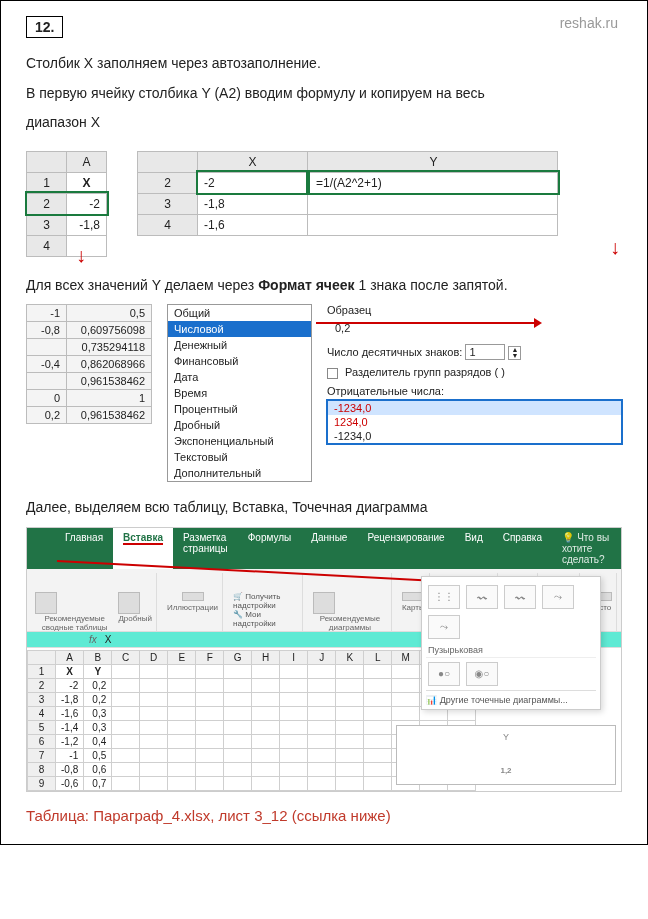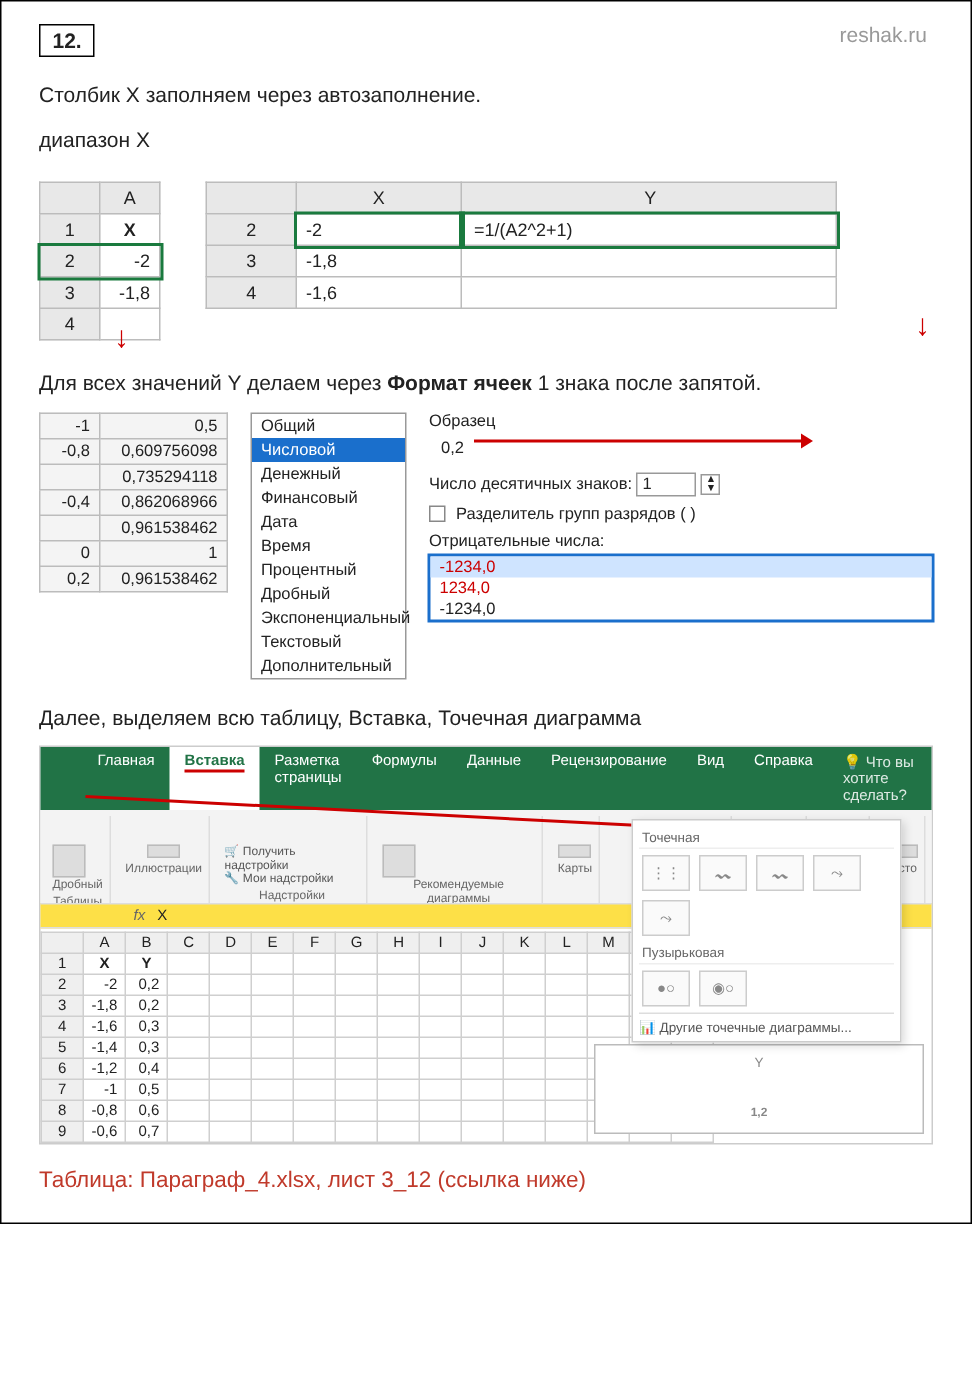--- a/index.html
+++ b/index.html
@@ -98,21 +98,21 @@
       padding: 2px 6px;
       text-align: right;
       min-width: 40px;
       background: #f4f4f4;
     }
     .data-table2 td:nth-child(2) { min-width: 85px; }
 
     .format-list {
       border: 1px solid #999;
       font-size: 11px;
-      width: 104px;
+      width: 145px;
     }
     .format-list div { padding: 2px 6px; }
     .format-list .sel {
       background: #1a6fcc;
       color: #fff;
     }
     .format-box {
       font-size: 11px;
       flex: 1;
     }
@@ -214,21 +214,21 @@
       padding: 4px;
       width: 180px;
       z-index: 5;
     }
     .chart-dropdown .hdr { color: #666; padding: 2px; border-bottom: 1px solid #eee; }
     .chart-icons { display: flex; gap: 6px; padding: 4px 2px; flex-wrap: wrap; }
     .chart-icon-box { width: 32px; height: 24px; border: 1px solid #ccc; background: #fafafa; display:flex; align-items:center; justify-content:center; font-size:10px; color:#888;}
 
     .fx-bar {
       display: flex;
-      background: #fde047;
+      background: #5eead4;
       border-top: 1px solid #ddd;
       border-bottom: 1px solid #ddd;
       font-size: 10px;
       align-items: center;
       padding: 2px 4px;
       gap: 8px;
     }
     .fx-bar .cell-ref { width: 50px; }
 
     .sheet-bottom {
@@ -288,20 +288,21 @@
   </style>
 </head>
 <body>
 
 <div class="page">
   <div class="watermark">reshak.ru</div>
 
   <div class="number-box">12.</div>
 
   <div class="text-line">Столбик X заполняем через автозаполнение.</div>
+  <div class="text-line">В первую ячейку столбика Y (А2) вводим формулу и копируем на весь</div>
   <div class="text-line">диапазон X</div>
 
   <div class="excel-row1">
     <div style="position:relative;">
       <table class="mini-sheet">
         <tbody>
             <tr>
               <td class="rowhead"></td>
               <td class="colhead">A</td>
             </tr>
@@ -443,20 +444,25 @@
       <div>Формулы</div>
       <div>Данные</div>
       <div>Рецензирование</div>
       <div>Вид</div>
       <div>Справка</div>
       <div style="opacity:0.85">💡 <span>Что вы хотите сделать?</span></div>
     </div>
     <div class="ribbon-body">
       <div class="ribbon-group">
         <div style="display:flex;gap:4px;">
+          <div>
+              <div class="ribbon-icon"></div>
+              <div class="lbl">Рекомендуемые
+сводные таблицы</div>
+            </div>
           <div>
               <div class="ribbon-icon"></div>
               <div class="lbl">Дробный</div>
             </div>
         </div>
         <div class="lbl">Таблицы</div>
       </div>
       <div class="ribbon-group">
         <div class="ribbon-icon"></div>
         <div class="lbl">Иллюстрации</div>
@@ -504,21 +510,20 @@
           <div class="ribbon-icon"></div>
           <div class="lbl">График</div>
         </div>
       <div class="ribbon-group">
           <div class="ribbon-icon"></div>
           <div class="lbl">Гисто</div>
         </div>
     </div>
 
     <div class="chart-dropdown">
-      <div class="hdr">Точечная</div>
       <div class="chart-icons">
         <div class="chart-icon-box">⋮⋮</div>
         <div class="chart-icon-box">〰</div>
         <div class="chart-icon-box">〰</div>
         <div class="chart-icon-box">⤳</div>
         <div class="chart-icon-box">⤳</div>
       </div>
       <div class="hdr">Пузырьковая</div>
       <div class="chart-icons">
         <div class="chart-icon-box">●○</div>

